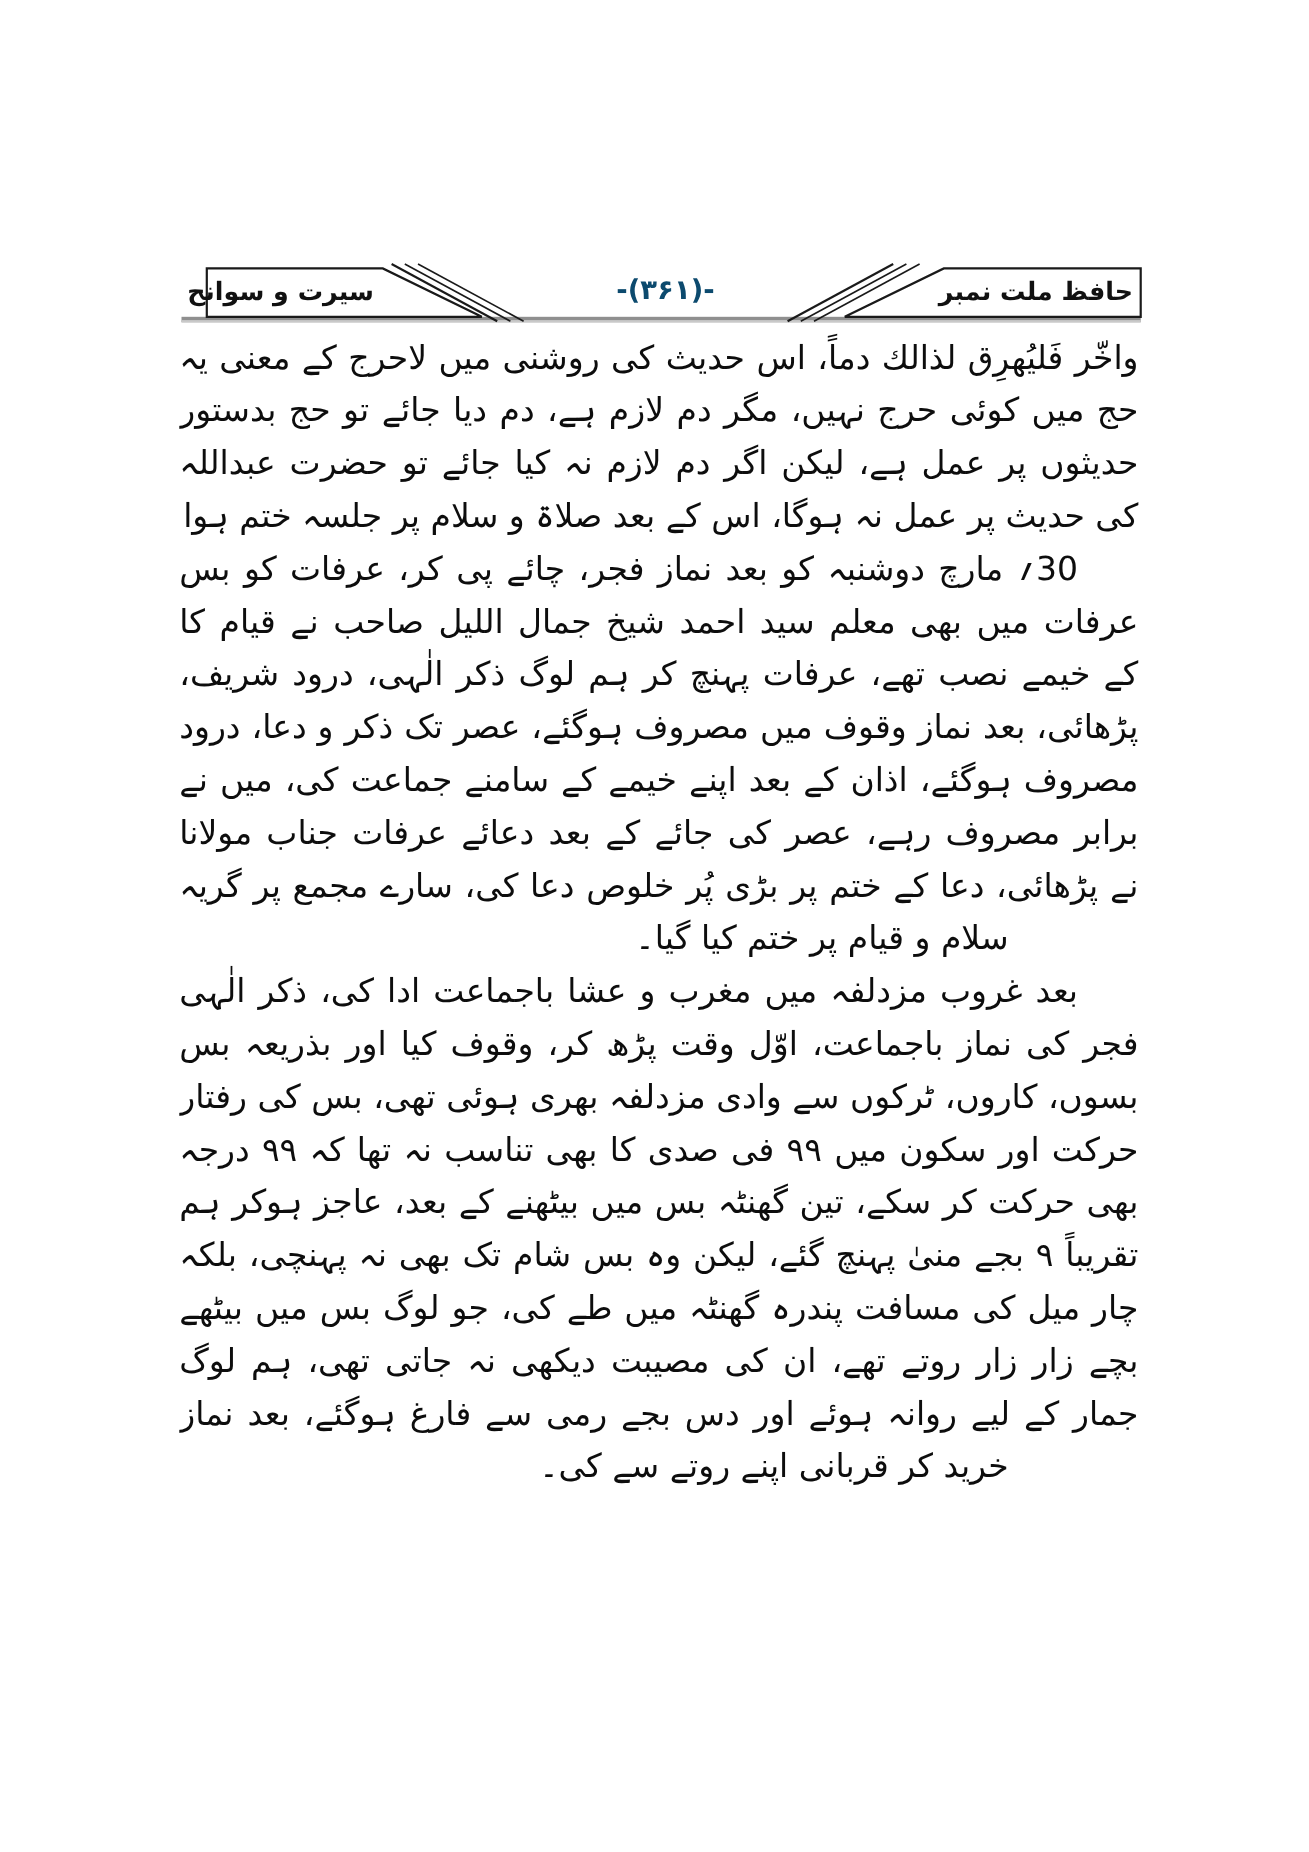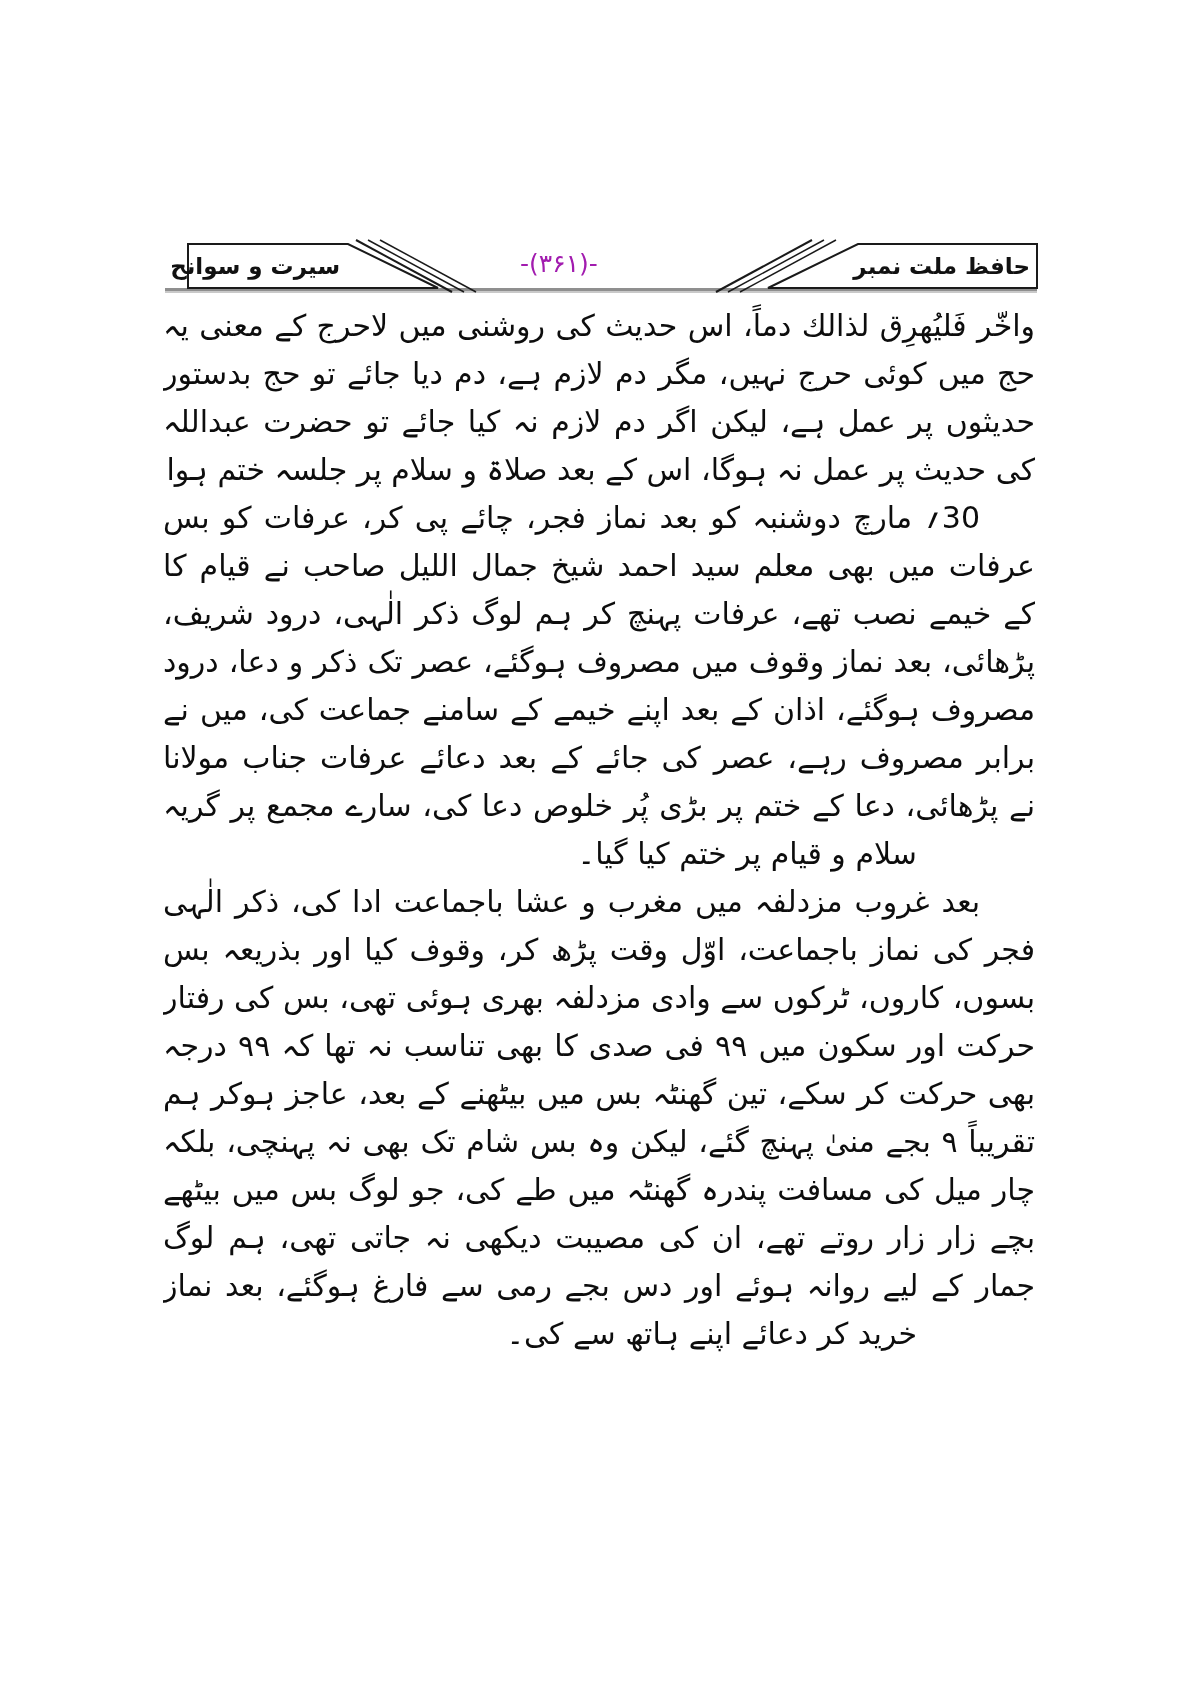--- a/index.html
+++ b/index.html
@@ -53,24 +53,24 @@
   }
   .hdr-label.left  { left: 192px;  width: 148px; }
   .hdr-label.right { left: 862px;  width: 168px; }
   .hdr-pagenum {
     position: absolute;
     top: 8px;
     left: 520px;
     width: 170px;
     height: 40px;
     line-height: 40px;
-    text-align: left;
+    text-align: center;
     font-size: 25px;
-    font-weight: normal;
-    color: #a21caf;
+    font-weight: bold;
+    color: #0c4a6e;
     direction: ltr;
   }
   
   .body-text {
     position: absolute;
     top: 302px;
     left: 163px;
     width: 872px;
     direction: rtl;
     color: #0d0d0d;
@@ -149,16 +149,16 @@
       <div class="tline end-indent">سلام و قیام پر ختم کیا گیا۔</div>
       <div class="tline start">بعد غروب مزدلفہ میں مغرب و عشا باجماعت ادا کی، ذکر الٰہی میں مصروف رہے،</div>
       <div class="tline justify">فجر کی نماز باجماعت، اوّل وقت پڑھ کر، وقوف کیا اور بذریعہ بس منیٰ روانہ ہوئے، ہزاروں</div>
       <div class="tline justify">بسوں، کاروں، ٹرکوں سے وادی مزدلفہ بھری ہوئی تھی، بس کی رفتار کا یہ عالم تھا کہ اس کی</div>
       <div class="tline justify">حرکت اور سکون میں ۹۹ فی صدی کا بھی تناسب نہ تھا کہ ۹۹ درجہ سکون کے بعد ایک درجہ</div>
       <div class="tline justify">بھی حرکت کر سکے، تین گھنٹہ بس میں بیٹھنے کے بعد، عاجز ہوکر ہم لوگ پیدل چل پڑے، تو</div>
       <div class="tline justify">تقریباً ۹ بجے منیٰ پہنچ گئے، لیکن وہ بس شام تک بھی نہ پہنچی، بلکہ رات کے دس بجے پہنچی،</div>
       <div class="tline justify">چار میل کی مسافت پندرہ گھنٹہ میں طے کی، جو لوگ بس میں بیٹھے رہ گئے تھے ان کا بہت ہی</div>
       <div class="tline justify">بچے زار زار روتے تھے، ان کی مصیبت دیکھی نہ جاتی تھی، ہم لوگ منیٰ قیام گاہ پہنچ کر رمی</div>
       <div class="tline justify">جمار کے لیے روانہ ہوئے اور دس بجے رمی سے فارغ ہوگئے، بعد نماز ظہر مَنحَر پہنچے، بکرے</div>
-      <div class="tline end-indent">خرید کر دعائے اپنے ہاتھ سے کی۔</div>
+      <div class="tline end-indent">خرید کر قربانی اپنے روتے سے کی۔</div>
     </div>
 
 </div>
 
 </body></html>

